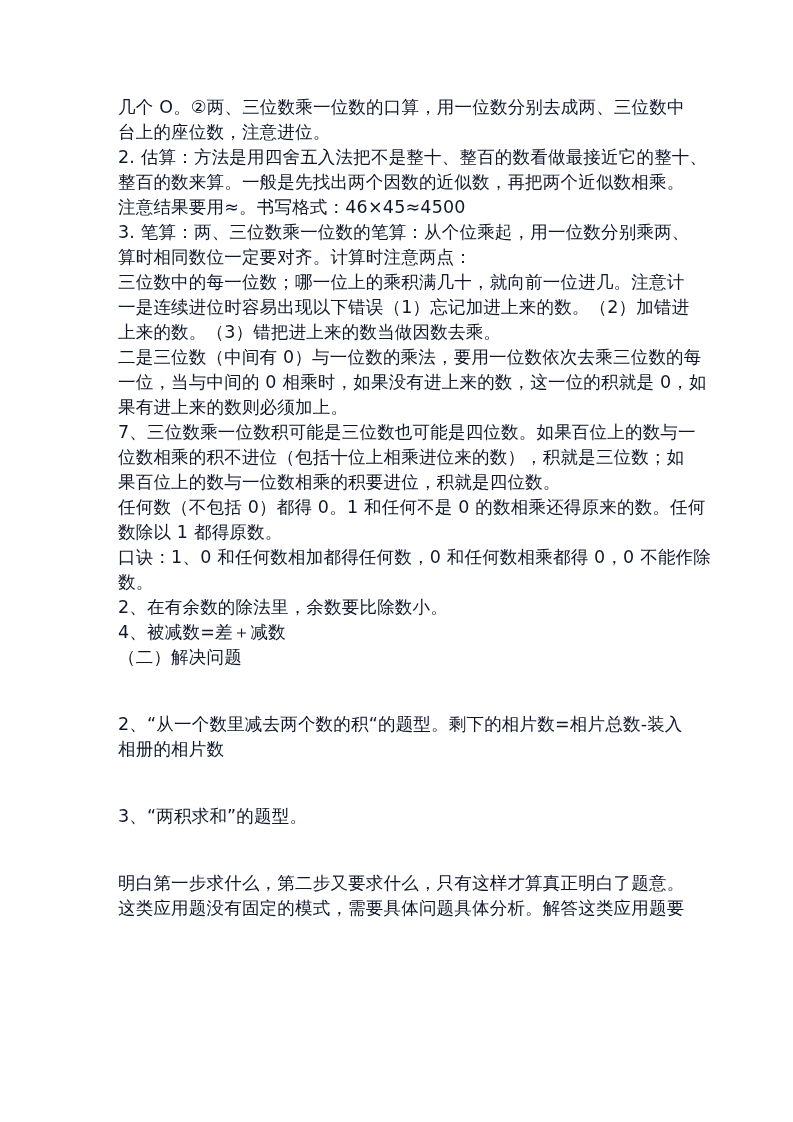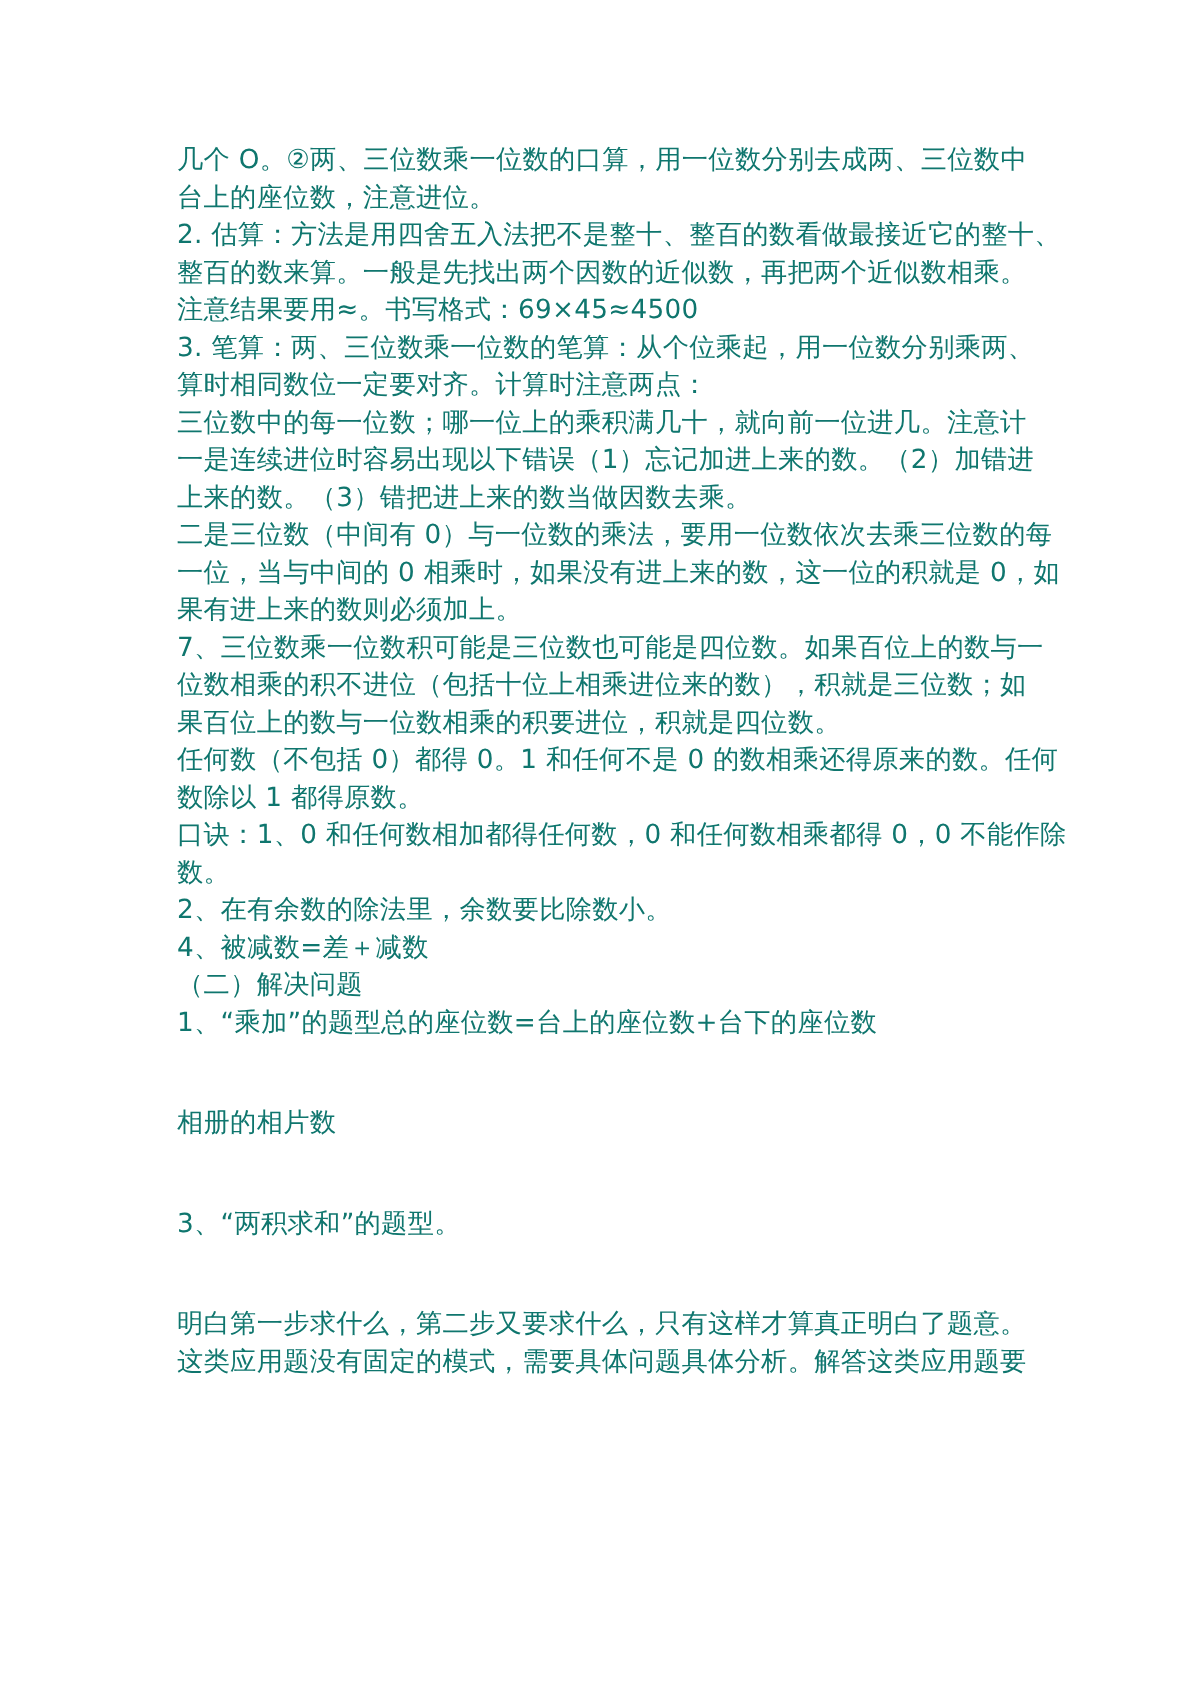--- a/index.html
+++ b/index.html
@@ -18,61 +18,61 @@
   .content {
     position: absolute;
     left: 118px;
     top: 95px;
     width: 562px;
   }
   .line {
     font-size: 17.5px;
     line-height: 25px;
     min-height: 25px;
-    color: #0f766e;
+    color: #0f172a;
     letter-spacing: 0.2px;
     white-space: pre;
     font-weight: 400;
   }
   .line.blank {
     height: 21px;
     min-height: 21px;
   }
 </style>
 </head>
 <body>
 
 <div class="page">
   <div class="content" id="doc-lines">
       <div class="line">几个 O。②两、三位数乘一位数的口算，用一位数分别去成两、三位数中</div>
       <div class="line">台上的座位数，注意进位。</div>
       <div class="line">2. 估算：方法是用四舍五入法把不是整十、整百的数看做最接近它的整十、</div>
       <div class="line">整百的数来算。一般是先找出两个因数的近似数，再把两个近似数相乘。</div>
-      <div class="line">注意结果要用≈。书写格式：69×45≈4500</div>
+      <div class="line">注意结果要用≈。书写格式：46×45≈4500</div>
       <div class="line">3. 笔算：两、三位数乘一位数的笔算：从个位乘起，用一位数分别乘两、</div>
       <div class="line">算时相同数位一定要对齐。计算时注意两点：</div>
       <div class="line">三位数中的每一位数；哪一位上的乘积满几十，就向前一位进几。注意计</div>
       <div class="line">一是连续进位时容易出现以下错误（1）忘记加进上来的数。（2）加错进</div>
       <div class="line">上来的数。（3）错把进上来的数当做因数去乘。</div>
       <div class="line">二是三位数（中间有 0）与一位数的乘法，要用一位数依次去乘三位数的每</div>
       <div class="line">一位，当与中间的 0 相乘时，如果没有进上来的数，这一位的积就是 0，如</div>
       <div class="line">果有进上来的数则必须加上。</div>
       <div class="line">7、三位数乘一位数积可能是三位数也可能是四位数。如果百位上的数与一</div>
       <div class="line">位数相乘的积不进位（包括十位上相乘进位来的数），积就是三位数；如</div>
       <div class="line">果百位上的数与一位数相乘的积要进位，积就是四位数。</div>
       <div class="line">任何数（不包括 0）都得 0。1 和任何不是 0 的数相乘还得原来的数。任何</div>
       <div class="line">数除以 1 都得原数。</div>
       <div class="line">口诀：1、0 和任何数相加都得任何数，0 和任何数相乘都得 0，0 不能作除</div>
       <div class="line">数。</div>
       <div class="line">2、在有余数的除法里，余数要比除数小。</div>
       <div class="line">4、被减数=差＋减数</div>
       <div class="line">（二）解决问题</div>
-      <div class="line">1、“乘加”的题型总的座位数=台上的座位数+台下的座位数</div>
       <div class="line blank"></div>
       <div class="line blank"></div>
+      <div class="line">2、“从一个数里减去两个数的积“的题型。剩下的相片数=相片总数-装入</div>
       <div class="line">相册的相片数</div>
       <div class="line blank"></div>
       <div class="line blank"></div>
       <div class="line">3、“两积求和”的题型。</div>
       <div class="line blank"></div>
       <div class="line blank"></div>
       <div class="line">明白第一步求什么，第二步又要求什么，只有这样才算真正明白了题意。</div>
       <div class="line">这类应用题没有固定的模式，需要具体问题具体分析。解答这类应用题要</div>
     </div>
 </div>

